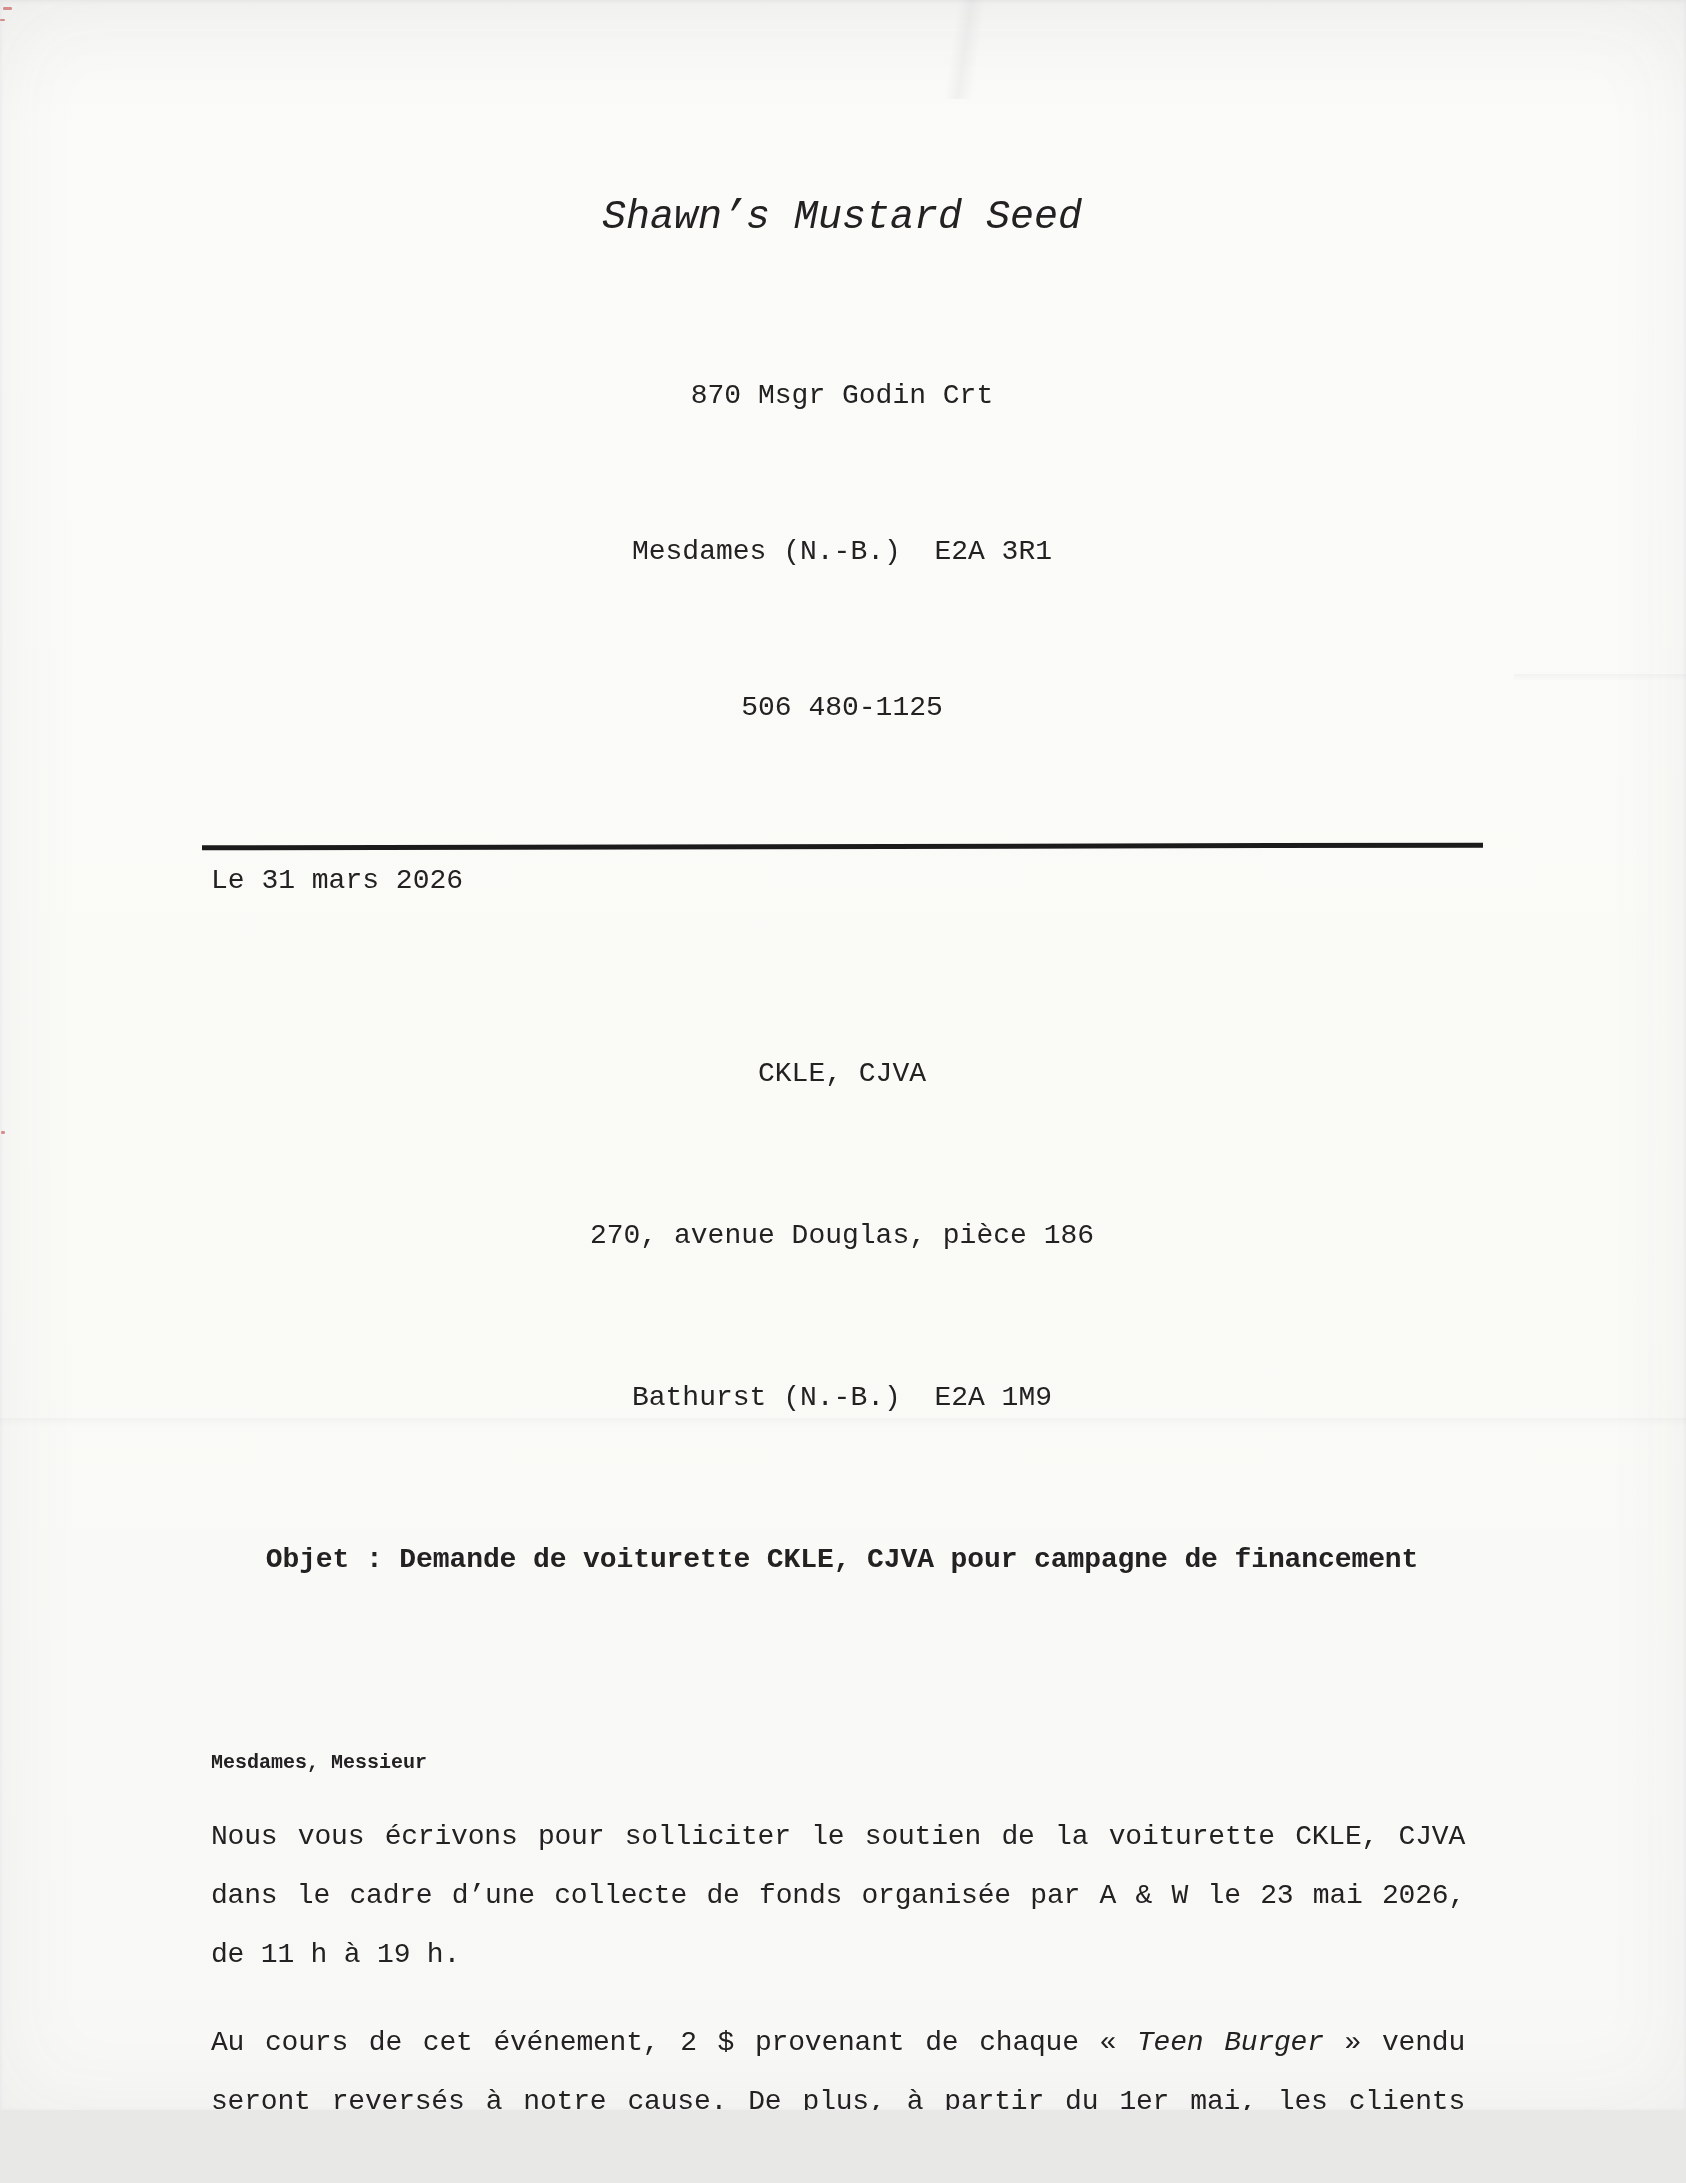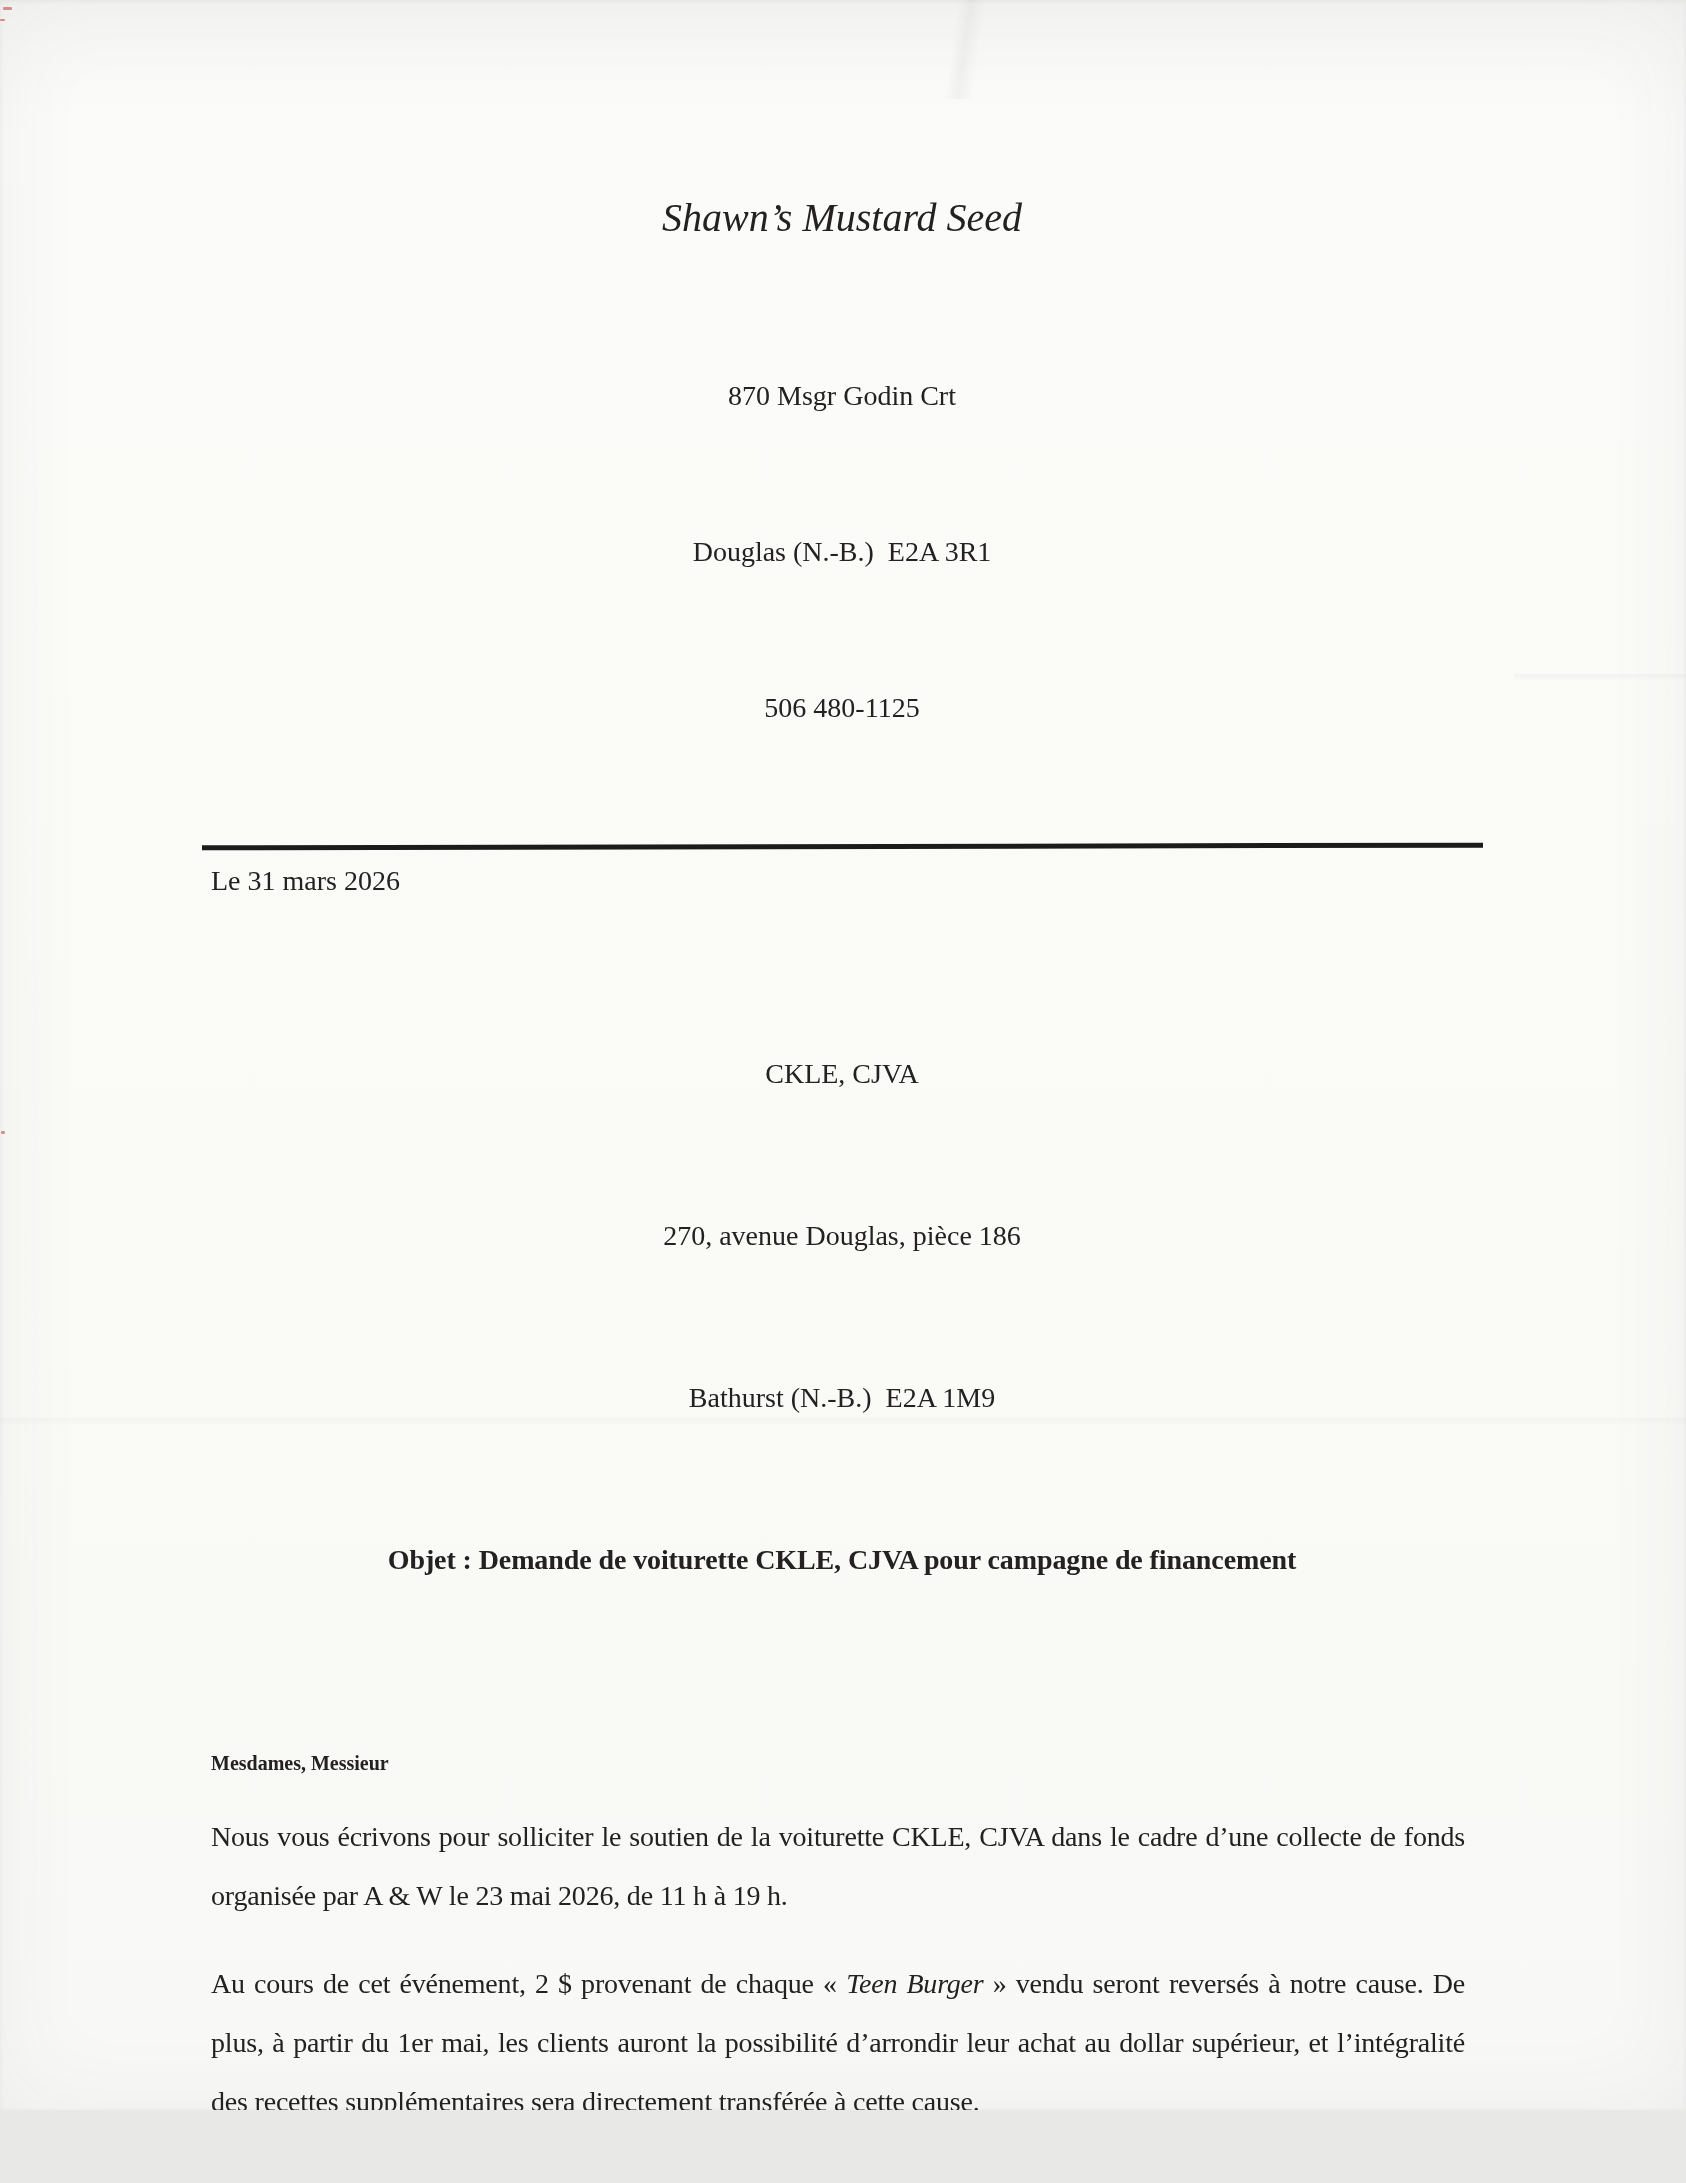--- a/index.html
+++ b/index.html
@@ -3,21 +3,21 @@
 <meta charset="utf-8">
 <style>
   html, body { margin: 0; padding: 0; background: #e8e8e6; }
   .page {
     position: relative;
     width: 1686px;
     height: 2110px;
     margin: 0 auto;
     background: linear-gradient(180deg, #f6f7f4 0%, #fbfbf9 6%, #fafaf7 55%, #f8f9f6 100%);
     box-shadow: inset 0 0 93px rgba(70,70,80,0.06), inset 0 1.3px 4px rgba(90,90,100,0.08);
-    font-family: Liberation Serif, serif;
+    font-family: Liberation Mono, monospace;
     color: #232122;
     overflow: hidden;
   }
   .content { padding: 196px 213px 0 211px; }
 
   .letterhead { text-align: center; }
   .org-name {
     font-size: 40px;
     font-style: italic;
     font-weight: 400;
@@ -84,21 +84,21 @@
   <div class="artifact speck speck-1"></div>
   <div class="artifact speck speck-2"></div>
   <div class="artifact speck speck-3"></div>
 
   <div class="content">
 
     <div class="letterhead">
       <div class="org-name">Shawn’s Mustard Seed</div>
       <div class="org-address">
         <div>870 Msgr Godin Crt</div>
-        <div>Douglas (N.-B.)  E2A 3R1</div>
+        <div>Mesdames (N.-B.)  E2A 3R1</div>
         <div>506 480-1125</div>
       </div>
     </div>
 
     <div class="header-divider"></div>
 
     <div class="date-line">Le 31 mars 2026</div>
 
     <div class="recipient-block">
       <div>CKLE, CJVA</div>

